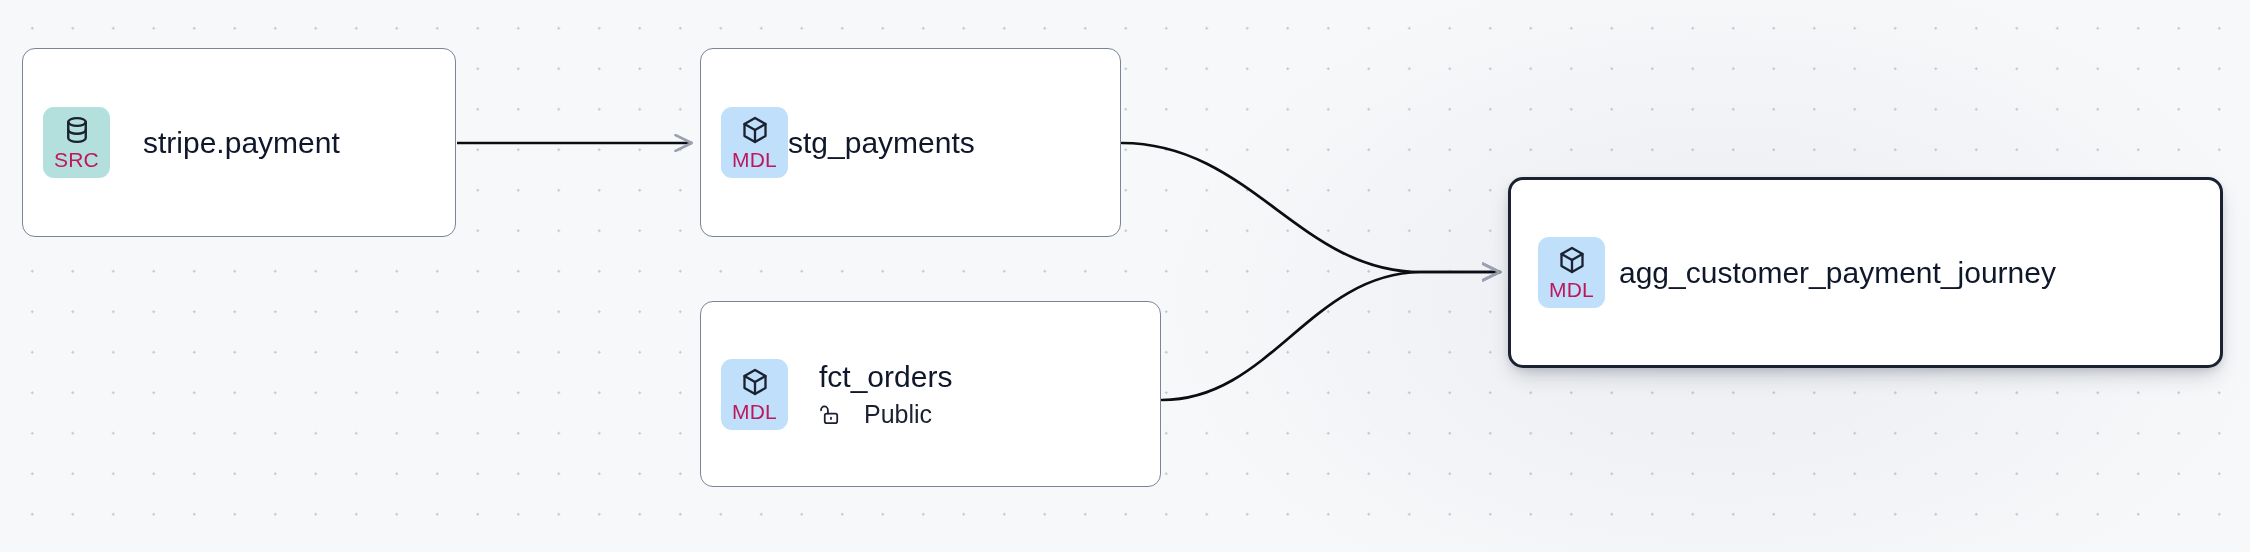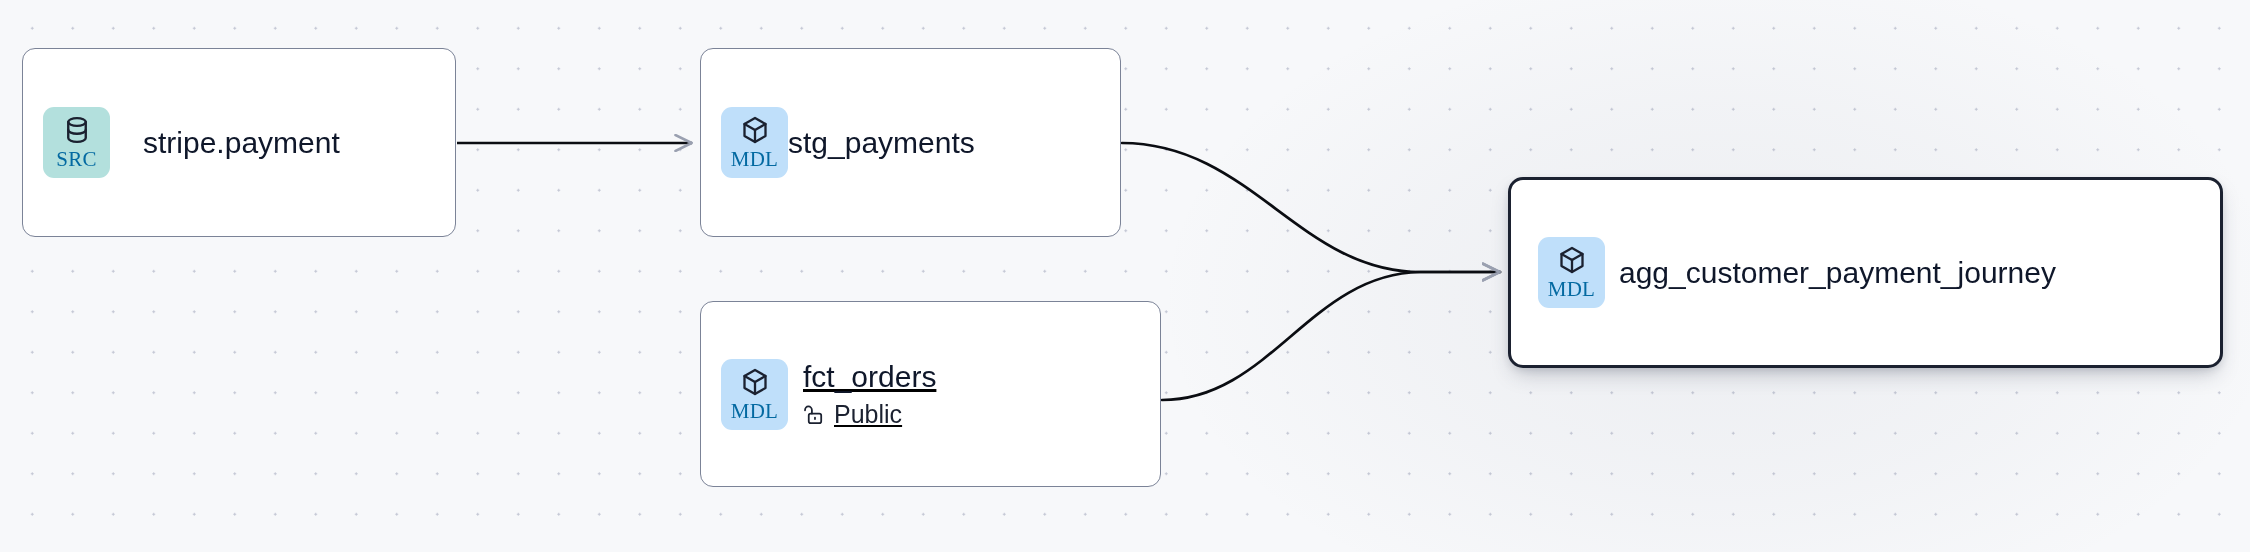--- a/index.html
+++ b/index.html
@@ -75,43 +75,43 @@
     justify-content: center;
     gap: 1px;
   }
   .badge.src { background: #b3e0dd; }
   .badge.mdl { background: #bfdffa; }
 
   .badge svg { display: block; }
   .badge-text {
     font-size: 21px;
     line-height: 1;
-    color: #0369a1;
+    color: #be185d;
     letter-spacing: 0.2px;
     margin-top: 3px;
-    font-family: Liberation Serif, serif;
+    font-family: Liberation Sans, sans-serif;
   }
 
   .node-body {
     display: flex;
     flex-direction: column;
     justify-content: center;
     min-width: 0;
   }
   .node-title {
     font-size: 30px;
     line-height: 1.18;
     color: #0f172a;
     white-space: nowrap;
     font-family: "Liberation Sans", "DejaVu Sans", sans-serif;
   }
   .node-sub {
     display: flex;
     align-items: center;
-    gap: 8px;
+    gap: 22px;
     margin-top: 6px;
     font-size: 25px;
     line-height: 1.15;
     color: #1b2130;
     white-space: nowrap;
   }
   .node-sub svg { display: block; flex: 0 0 auto; }
 
   
   #node-stripe-payment {
@@ -123,21 +123,21 @@
   #node-stg-payments {
     left: 700px; top: 48px;  width: 421px;  height: 189px;
     padding-left: 20px;
   }
   #node-stg-payments .node-body { }
 
   #node-fct-orders {
     left: 700px; top: 301px; width: 461px;  height: 186px;
     padding-left: 20px;
   }
-  #node-fct-orders .node-body { margin-left: 15px; text-decoration: underline; }
+  #node-fct-orders .node-body { margin-left: 31px; }
 
   #node-agg-customer-payment-journey {
     left: 1508px; top: 177px; width: 715px; height: 191px;
     padding-left: 27px;
   }
   #node-agg-customer-payment-journey .node-body { margin-left: 14px; }
 </style>
 </head>
 <body>
 

